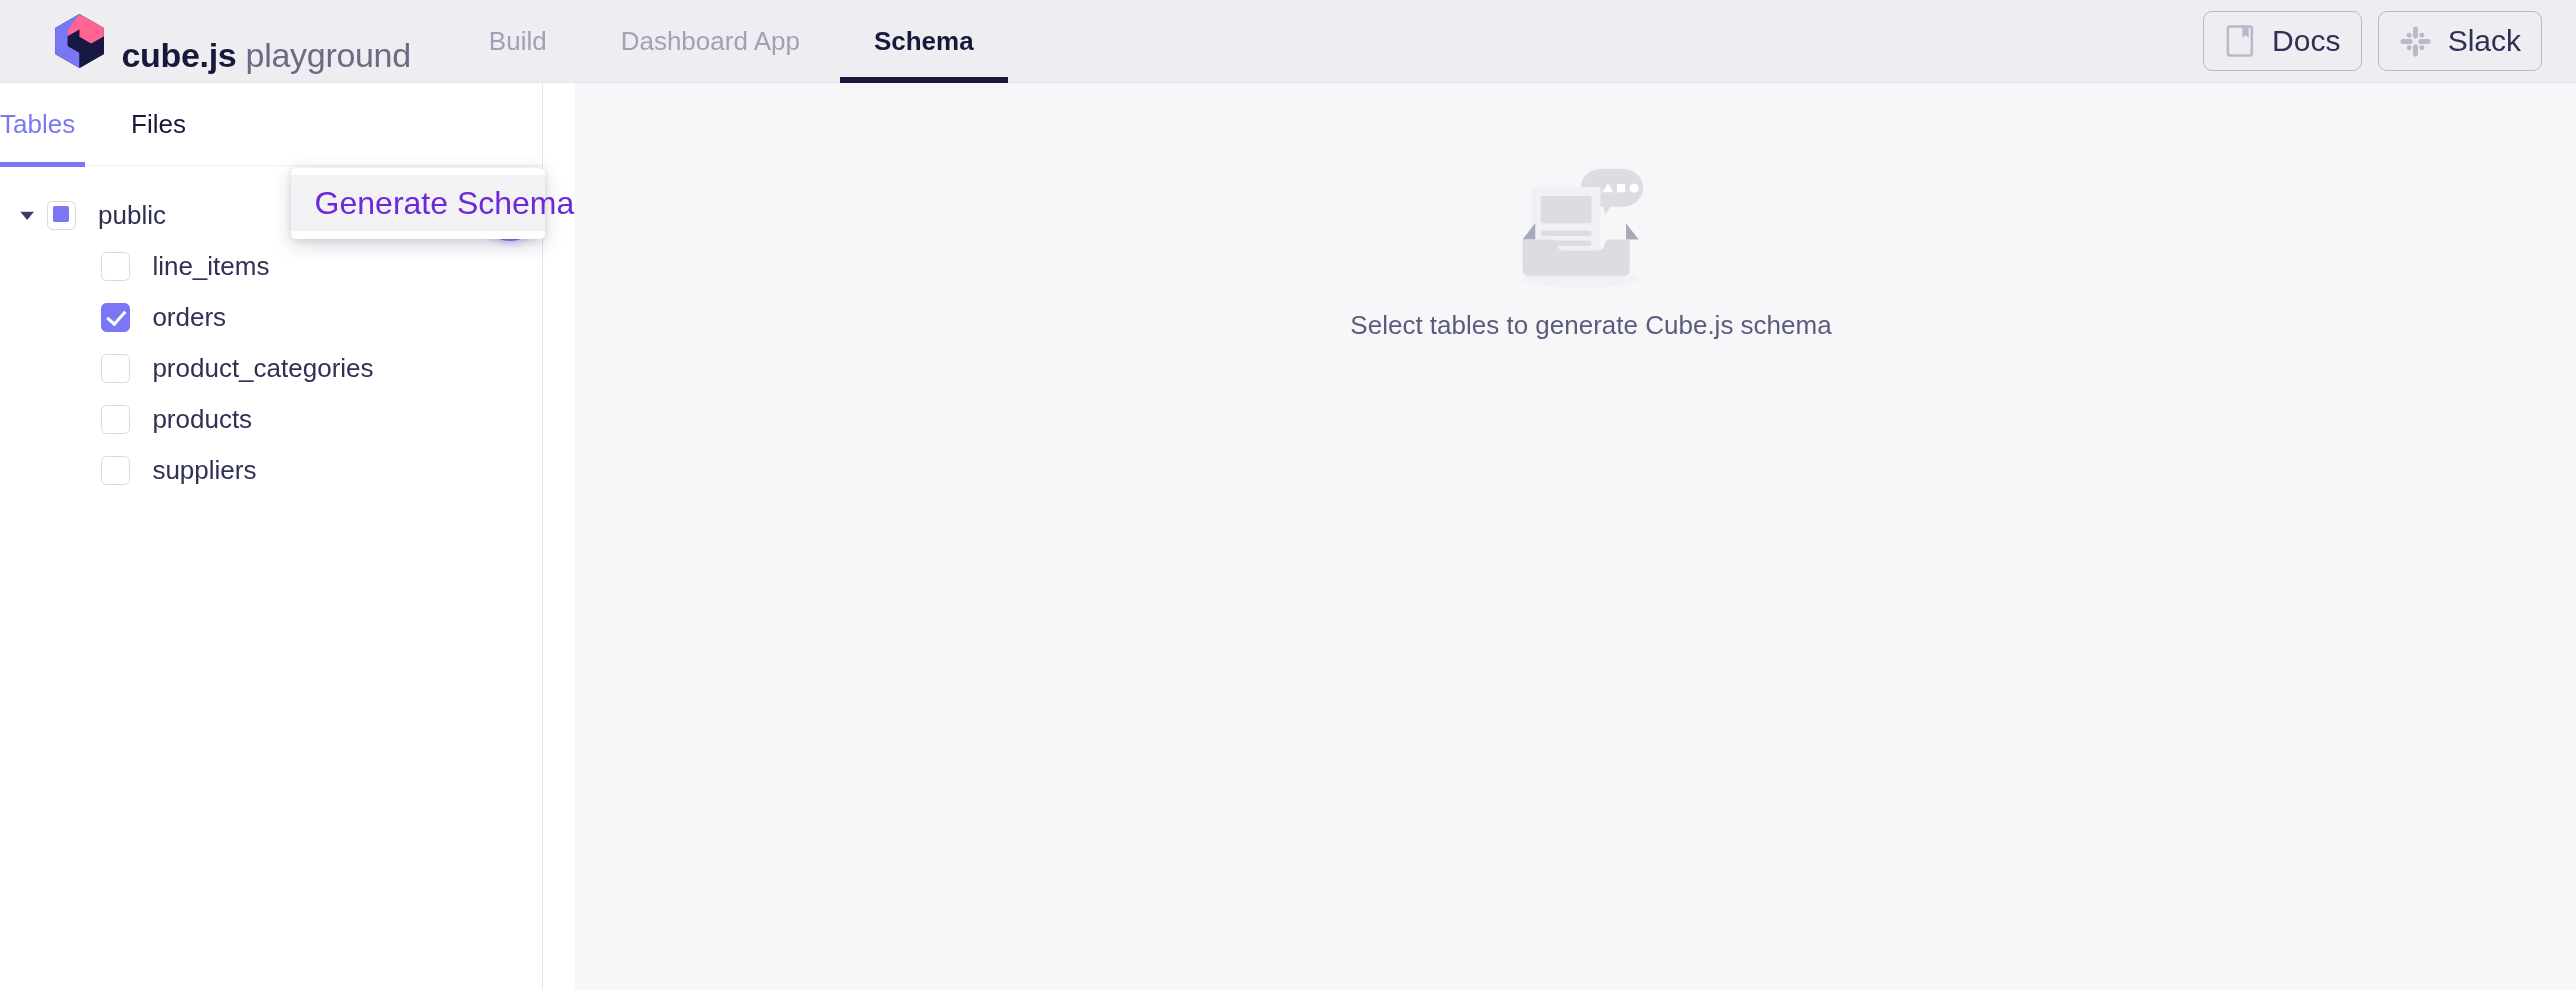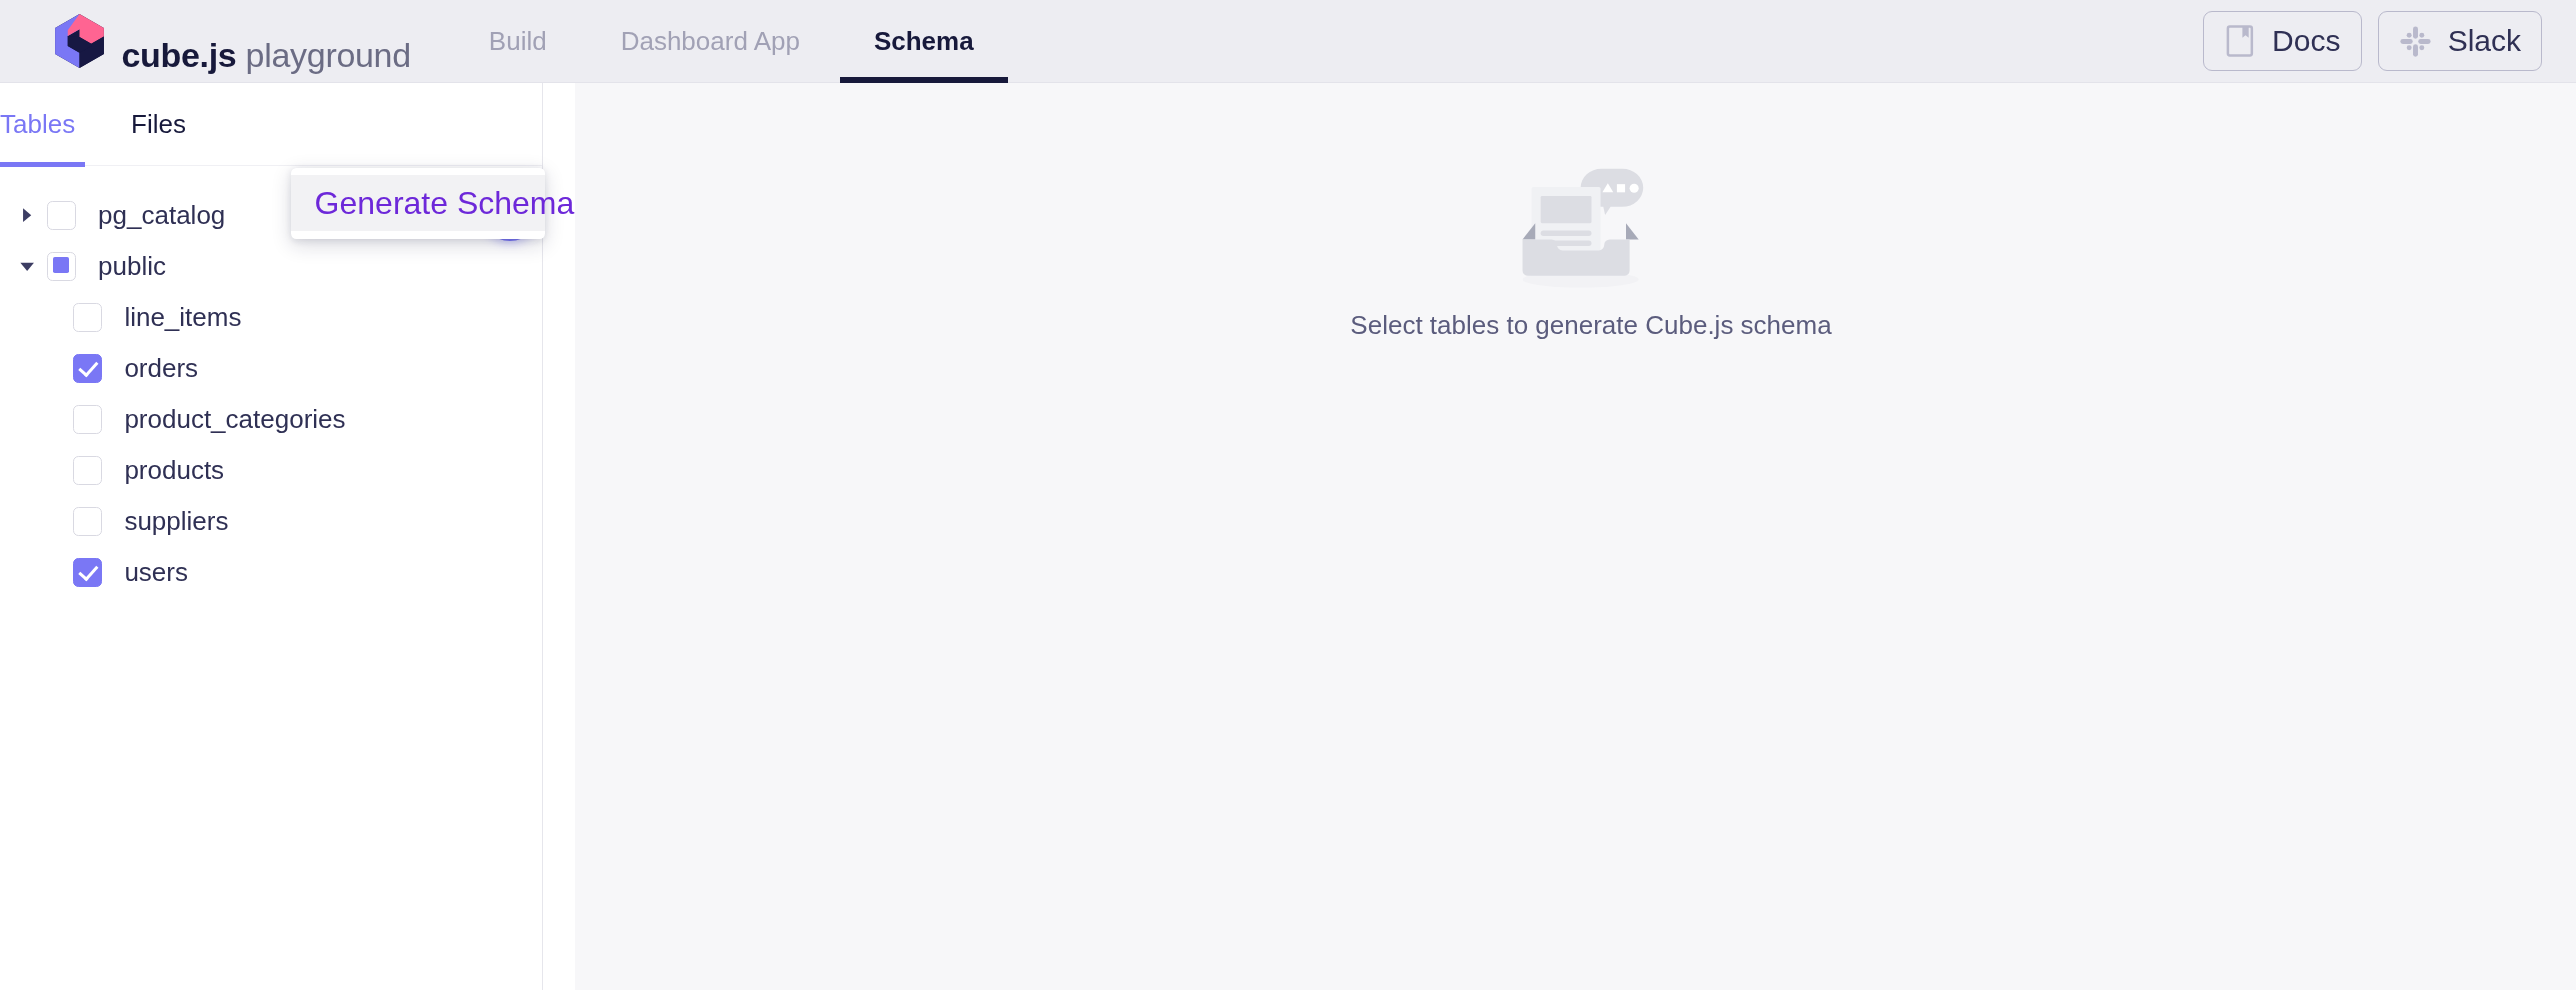--- a/index.html
+++ b/index.html
@@ -156,21 +156,21 @@
 
   
   .tree { padding-top: 23.6px; }
   .tree-row {
     display: flex;
     align-items: center;
     height: 51px;
     cursor: pointer;
     padding-left: 12.7px;
   }
-  .tree-row.child { padding-left: 68px; }
+  .tree-row.child { padding-left: 96px; }
   .caret {
     width: 29px; height: 29px;
     display: flex; align-items: center; justify-content: center;
     flex: none;
     cursor: pointer;
   }
   .caret svg { display: block; }
 
   .cbx {
     width: 29px; height: 29px;
@@ -312,29 +312,20 @@
   </div>
 
   <button class="add-btn">
     <svg width="31" height="31" viewBox="0 0 24 24">
       <path d="M12 4 L12 20 M4 12 L20 12" stroke="#ffffff" stroke-width="2.2" stroke-linecap="butt"></path>
     </svg>
   </button>
 
   <div class="tree">
 
-    <div class="tree-row">
-      <span class="caret">
-        <svg width="16.3" height="16.3" viewBox="0 0 12 12">
-            <path d="M3 1 L9 6 L3 11 Z" fill="#3C3D63"></path>
-          </svg>
-      </span>
-      <span class="cbx"></span>
-      <span class="tree-label">pg_catalog</span>
-    </div>
 
     <div class="tree-row">
       <span class="caret">
         <svg width="16.3" height="16.3" viewBox="0 0 12 12">
             <path d="M1 3.5 L11 3.5 L6 9.5 Z" fill="#3C3D63"></path>
           </svg>
       </span>
       <span class="cbx indeterminate"></span>
       <span class="tree-label">public</span>
     </div>
@@ -357,24 +348,20 @@
     <div class="tree-row child">
       <span class="cbx"></span>
       <span class="tree-label">products</span>
     </div>
 
     <div class="tree-row child">
       <span class="cbx"></span>
       <span class="tree-label">suppliers</span>
     </div>
 
-    <div class="tree-row child">
-      <span class="cbx checked"></span>
-      <span class="tree-label">users</span>
-    </div>
 
   </div>
 </div>
 
 <div class="dropdown">
   <div class="dd-item hover">Generate Schema</div>
 </div>
 
 <div class="main">
   <div class="empty-wrap">

